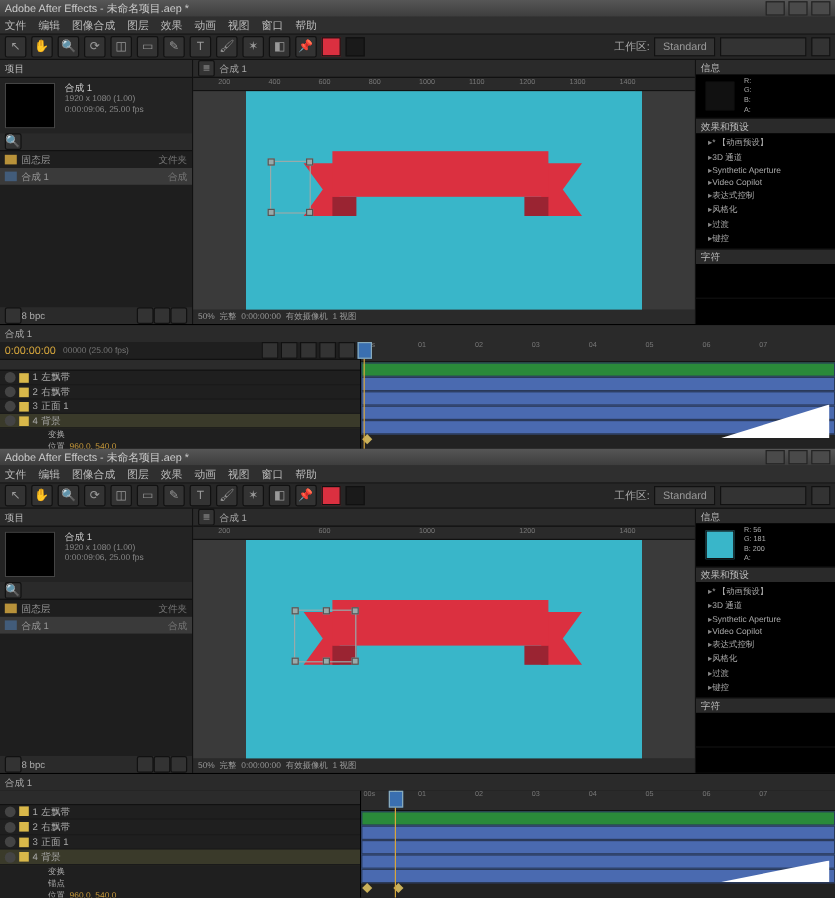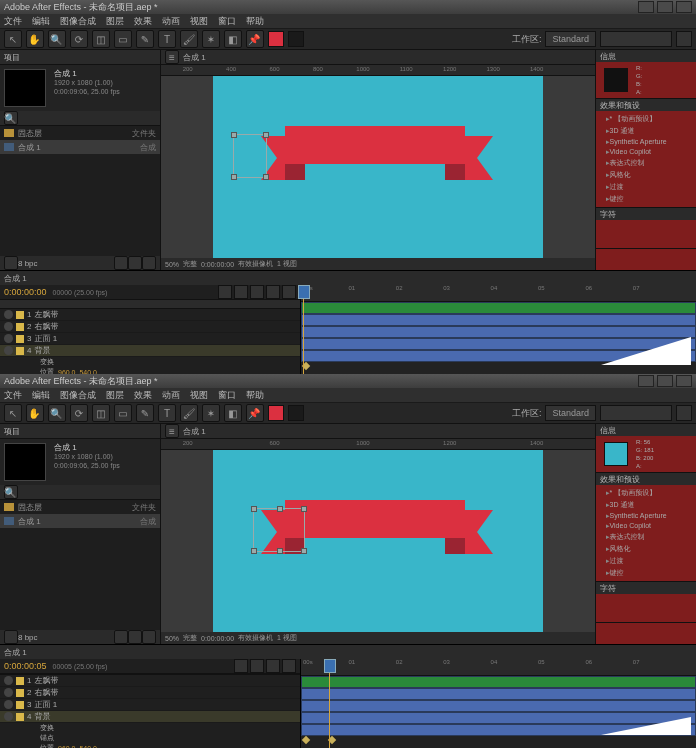--- a/index.html
+++ b/index.html
@@ -34,21 +34,21 @@
   .compHdr{height:14px;background:#2a2a2a;display:flex;align-items:center;padding:0 4px;gap:4px;font-size:8px}
   .ruler{height:12px;background:#2a2a2a;border-top:1px solid #111;border-bottom:1px solid #111;position:relative;font-size:6px;color:#777}
   .ruler span{position:absolute;top:1px}
   .viewport{flex:1;background:#3a3a3a;display:flex;align-items:center;justify-content:center;position:relative}
   .canvas{position:relative}
   .banner{position:absolute;background:#db3040}
   .bbox{position:absolute;border:1px solid #9aa;box-sizing:border-box}
   .handle{position:absolute;width:4px;height:4px;background:#9aa;border:1px solid #555}
   .compFoot{height:14px;background:#2a2a2a;display:flex;align-items:center;padding:0 4px;gap:4px;font-size:7px;color:#999}
 
-  .right{width:100px;background:#7f1d1d;display:flex;flex-direction:column}
+  .right{width:116px;background:#000000;display:flex;flex-direction:column}
   .rPanel{border-bottom:1px solid #111;padding:2px 4px;font-size:7px}
   .rHdr{background:#2a2a2a;height:12px;display:flex;align-items:center;padding:0 4px;font-size:8px;color:#bbb}
   .rSwatch{width:22px;height:22px;border:1px solid #111;margin:4px}
   .fxItem{color:#aaa;padding:1px 0 1px 6px;font-size:7px}
   .fxItem:before{content:'\25B8 ';color:#888}
 
   
   .timeline{height:106px;background:#232323;border-top:1px solid #000}
   .tlHdr{height:14px;background:#2a2a2a;display:flex;align-items:center;padding:0 4px;font-size:8px}
   .tlBody{display:flex;height:92px}
@@ -474,30 +474,20 @@
       <div class="rPanel" style="height:24px"></div>
     </div>
   </div>
 
   <div class="timeline">
     <div class="tlHdr">
         <span>合成 1</span>
       </div>
     <div class="tlBody">
       <div class="tlLeft">
-        <div class="tlTime">
-          <span>0:00:00:05</span>
-          <span style="color:#777;margin-left:6px;font-size:7px">00005 (25.00 fps)</span>
-          <div class="tlTools">
-            <div class="ti"></div>
-            <div class="ti"></div>
-            <div class="ti"></div>
-            <div class="ti"></div>
-          </div>
-        </div>
         <div class="tlColHdr"></div>
         <div class="layerRow">
             <div class="eye"></div>
             <div class="colorTag" style="background:#d9b84a"></div>
             <span>1</span>
             <span>左飘带</span>
           </div>
         <div class="layerRow">
             <div class="eye"></div>
             <div class="colorTag" style="background:#d9b84a"></div>

